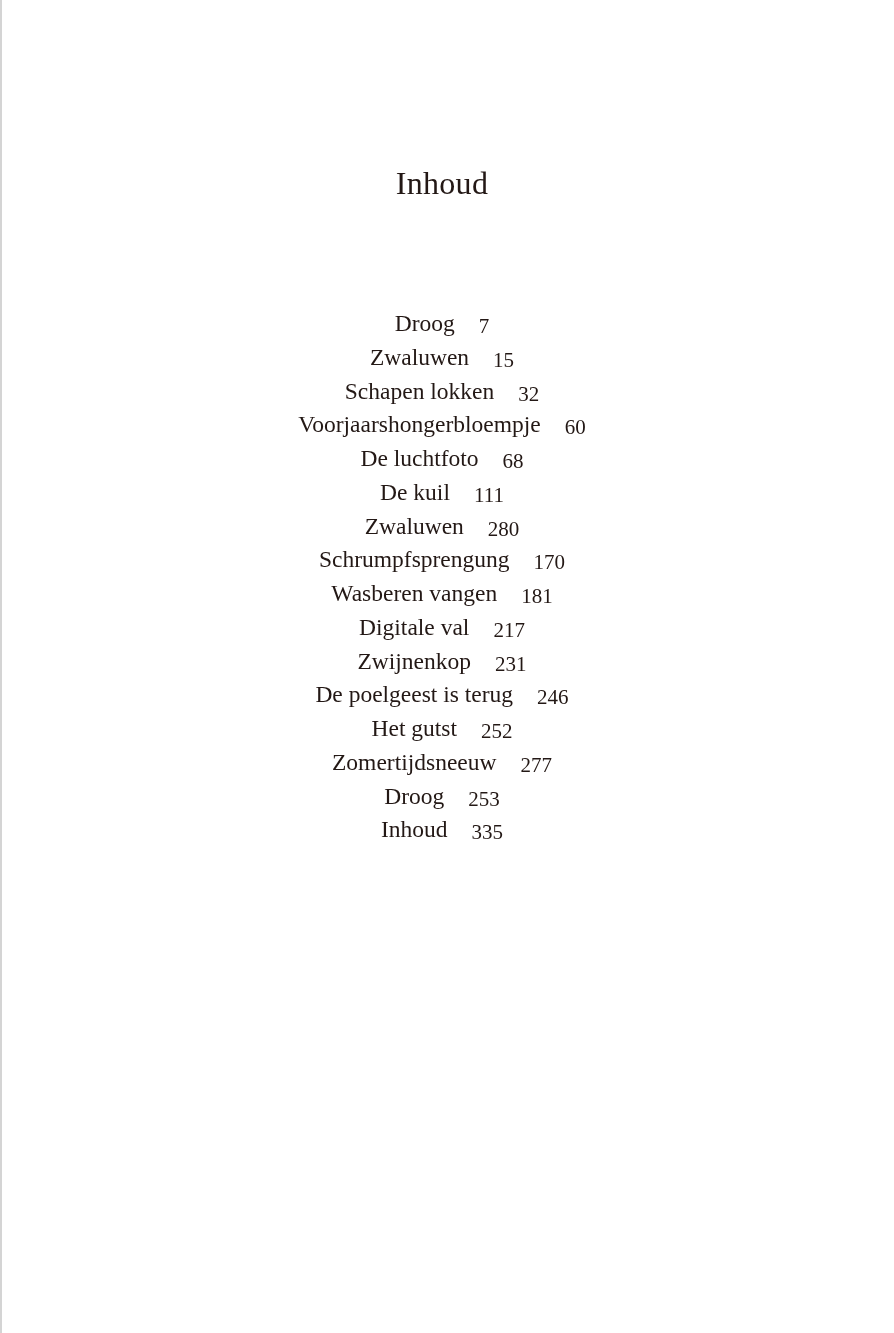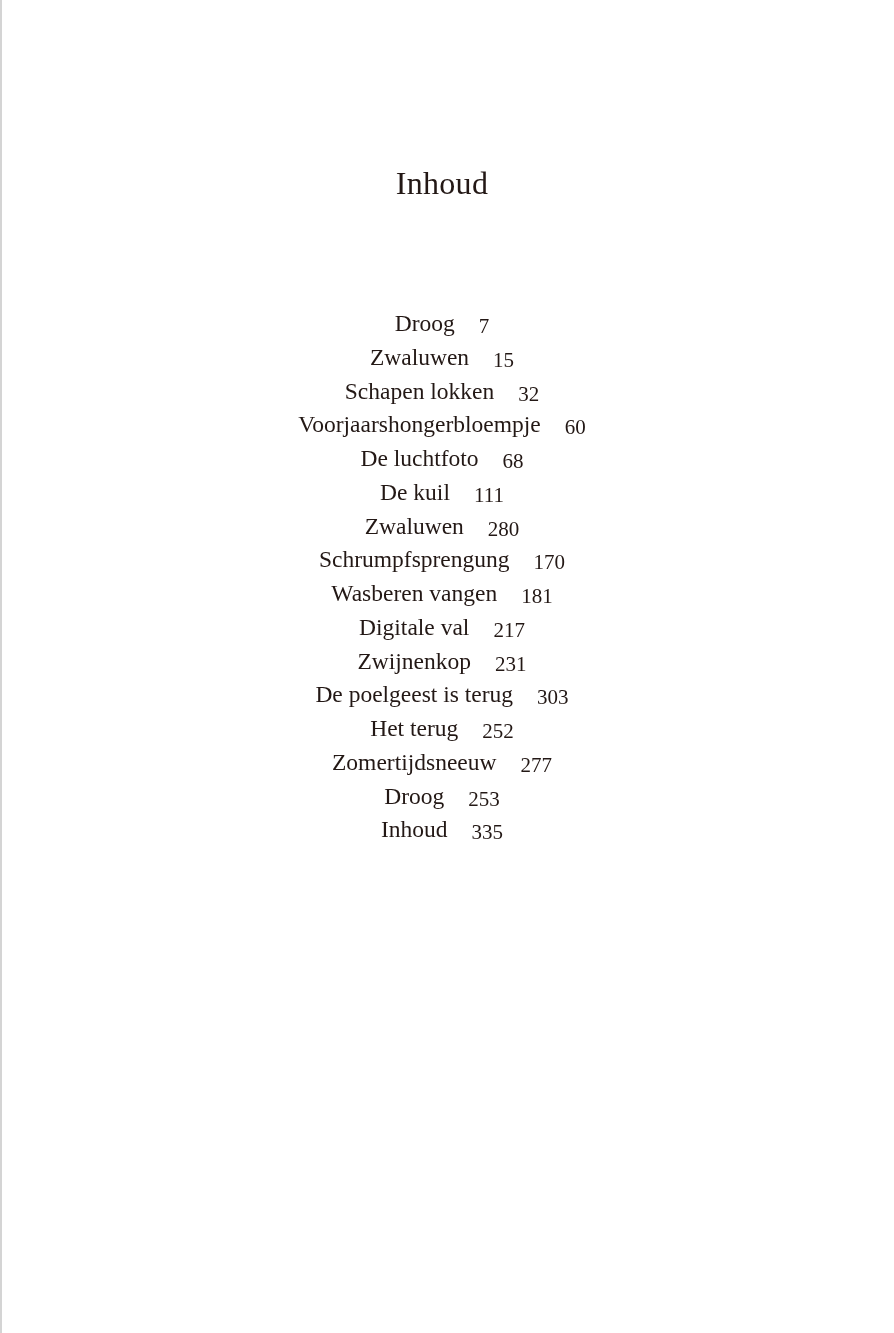--- a/index.html
+++ b/index.html
@@ -88,19 +88,19 @@
     <li class="toc-entry"><span class="toc-title">Zwaluwen</span><span class="toc-page">15</span></li>
     <li class="toc-entry"><span class="toc-title">Schapen lokken</span><span class="toc-page">32</span></li>
     <li class="toc-entry"><span class="toc-title">Voorjaarshongerbloempje</span><span class="toc-page">60</span></li>
     <li class="toc-entry"><span class="toc-title">De luchtfoto</span><span class="toc-page">68</span></li>
     <li class="toc-entry"><span class="toc-title">De kuil</span><span class="toc-page">111</span></li>
     <li class="toc-entry"><span class="toc-title">Zwaluwen</span><span class="toc-page">280</span></li>
     <li class="toc-entry"><span class="toc-title">Schrumpfsprengung</span><span class="toc-page">170</span></li>
     <li class="toc-entry"><span class="toc-title">Wasberen vangen</span><span class="toc-page">181</span></li>
     <li class="toc-entry"><span class="toc-title">Digitale val</span><span class="toc-page">217</span></li>
     <li class="toc-entry"><span class="toc-title">Zwijnenkop</span><span class="toc-page">231</span></li>
-    <li class="toc-entry"><span class="toc-title">De poelgeest is terug</span><span class="toc-page">303</span></li>
-    <li class="toc-entry"><span class="toc-title">Het terug</span><span class="toc-page">252</span></li>
+    <li class="toc-entry"><span class="toc-title">De poelgeest is terug</span><span class="toc-page">246</span></li>
+    <li class="toc-entry"><span class="toc-title">Het gutst</span><span class="toc-page">252</span></li>
     <li class="toc-entry"><span class="toc-title">Zomertijdsneeuw</span><span class="toc-page">277</span></li>
     <li class="toc-entry"><span class="toc-title">Droog</span><span class="toc-page">253</span></li>
     <li class="toc-entry"><span class="toc-title">Inhoud</span><span class="toc-page">335</span></li>
   </ul>
 </div>
 
 </body></html>

